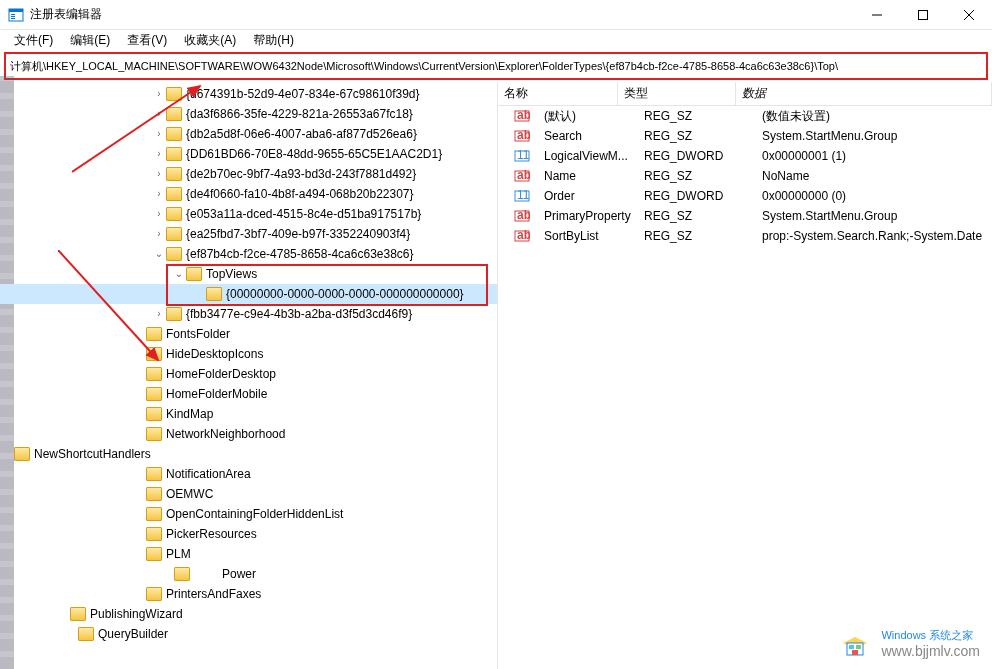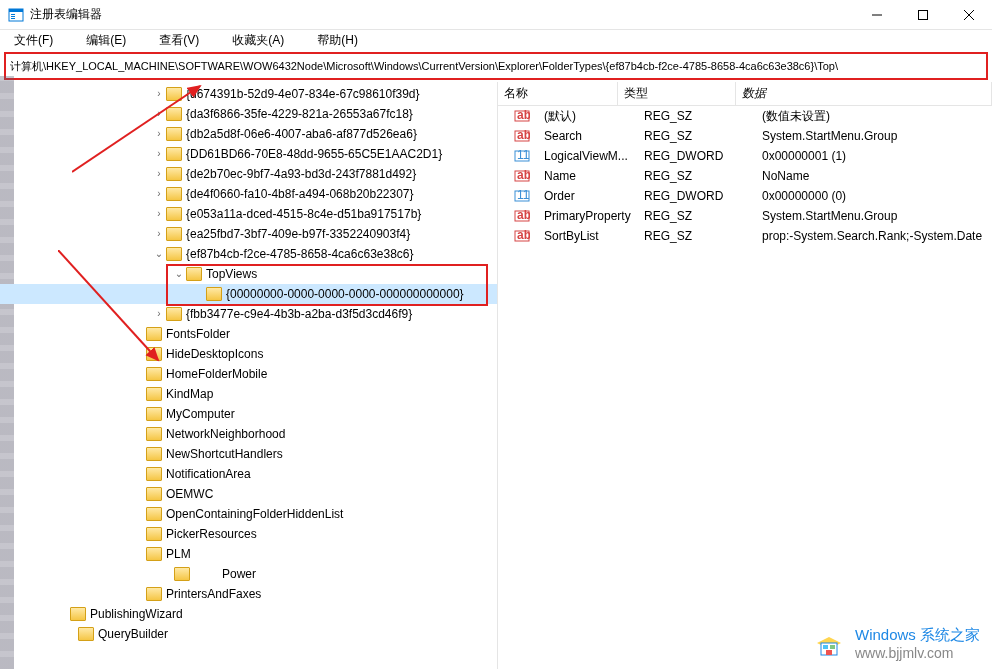--- a/index.html
+++ b/index.html
@@ -2,21 +2,21 @@
 <html><head>
 <meta charset="utf-8">
 <style>
 * { margin: 0; padding: 0; box-sizing: border-box; font-family: "Segoe UI", "Microsoft YaHei", Tahoma, sans-serif; font-size: 12px; }
 body { background: #fff; width: 992px; height: 669px; position: relative; overflow: hidden; }
 .titlebar { height: 30px; background: #fff; display: flex; align-items: center; padding-left: 8px; border-bottom: 1px solid #e5e5e5; }
 .appicon { width: 16px; height: 16px; display: inline-flex; align-items: center; justify-content: center; margin-right: 6px; color: #0078d7; }
 .titlebar .title { flex: 1; }
 .winbtns { display: flex; height: 100%; }
 .winbtn { width: 46px; height: 100%; display: flex; align-items: center; justify-content: center; }
-.menubar { height: 20px; display: flex; align-items: center; padding: 0 6px; gap: 17px; }
+.menubar { height: 20px; display: flex; align-items: center; padding: 0 6px; gap: 1px; }
 .menubar span { padding: 2px 8px; }
 .addrbar { height: 28px; border: 2px solid #e02020; margin: 2px 4px; display: flex; align-items: center; padding: 0 4px; background: #fff; }
 .addrbar input { border: none; outline: none; width: 100%; font-size: 11px; }
 .content { display: flex; height: calc(100% - 76px); }
 .tree { width: 498px; border-right: 1px solid #e5e5e5; overflow: hidden; position: relative; }
 .treeitems { padding-top: 2px; }
 .ti { display: flex; align-items: center; height: 20px; white-space: nowrap; }
 .ti .exp { width: 14px; height: 14px; display: inline-flex; align-items: center; justify-content: center; color: #6b6b6b; font-size: 10px; transform: translateY(-1px); flex-shrink: 0; }
 .ti .fo { width: 16px; height: 14px; background: linear-gradient(#ffe9a6,#f5c645); border: 1px solid #d4a017; border-radius: 1px; margin-right: 4px; flex-shrink: 0; }
 .ti .lbl { white-space: nowrap; }
@@ -29,21 +29,21 @@
 .vh.n { width: 120px; }
 .vh.t { width: 118px; }
 .vh.d { flex: 1; font-style: italic; }
 .vr { display: flex; height: 20px; align-items: center; }
 .vr .ic { width: 36px; height: 16px; margin: 0 4px 0 6px; display: inline-flex; align-items: center; justify-content: center; flex-shrink: 0; }
 .vr .nm { width: 94px; overflow: hidden; text-overflow: ellipsis; white-space: nowrap; }
 .vr .ty { width: 118px; padding-left: 6px; }
 .vr .da { flex: 1; padding-left: 6px; overflow: hidden; text-overflow: ellipsis; white-space: nowrap; }
 .watermark { position: absolute; right: 12px; bottom: 8px; display: flex; align-items: center; gap: 8px; }
 .watermark .wl { width: 36px; height: 36px; }
-.watermark .wt1 { font-size: 15px; color: #1e88e5; }
+.watermark .wt1 { font-size: 11px; color: #1e88e5; }
 .watermark .wt2 { font-size: 14px; color: #888; }
 .bgstrip { position: absolute; left: 0; top: 76px; bottom: 0; width: 14px; background: repeating-linear-gradient(0deg,#3a3850 0 12px,#5c5a70 12px 18px); opacity: 0.35; }
 </style>
 </head>
 <body>
 
 <div class="bgstrip"></div>
 
 <div class="titlebar">
   <span class="appicon">
@@ -157,38 +157,38 @@
           <span class="lbl">FontsFolder</span>
         </div>
         <div class="ti" style="padding-left: 132px;">
           <span class="exp"></span>
           <span class="fo"></span>
           <span class="lbl">HideDesktopIcons</span>
         </div>
         <div class="ti" style="padding-left: 132px;">
           <span class="exp"></span>
           <span class="fo"></span>
+          <span class="lbl">HomeFolderDesktop</span>
+        </div>
+        <div class="ti" style="padding-left: 132px;">
+          <span class="exp"></span>
+          <span class="fo"></span>
           <span class="lbl">HomeFolderMobile</span>
         </div>
         <div class="ti" style="padding-left: 132px;">
           <span class="exp"></span>
           <span class="fo"></span>
           <span class="lbl">KindMap</span>
         </div>
         <div class="ti" style="padding-left: 132px;">
           <span class="exp"></span>
           <span class="fo"></span>
-          <span class="lbl">MyComputer</span>
-        </div>
-        <div class="ti" style="padding-left: 132px;">
-          <span class="exp"></span>
-          <span class="fo"></span>
           <span class="lbl">NetworkNeighborhood</span>
         </div>
-        <div class="ti" style="padding-left: 132px;">
+        <div class="ti" style="">
           <span class="exp"></span>
           <span class="fo"></span>
           <span class="lbl">NewShortcutHandlers</span>
         </div>
         <div class="ti" style="padding-left: 132px;">
           <span class="exp"></span>
           <span class="fo"></span>
           <span class="lbl">NotificationArea</span>
         </div>
         <div class="ti" style="padding-left: 132px;">

